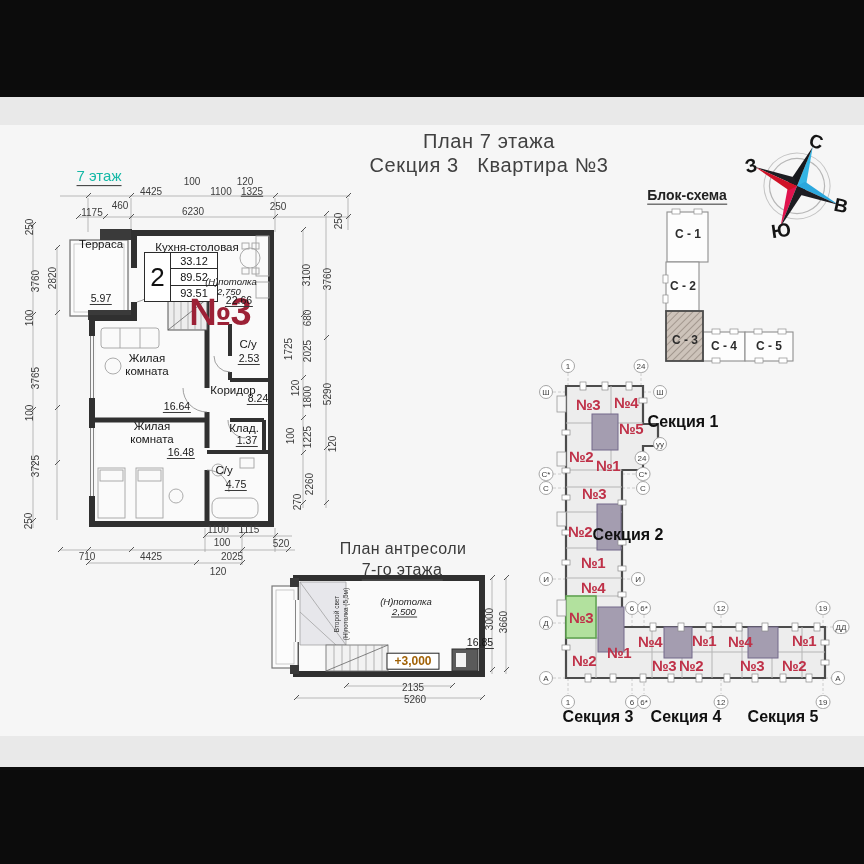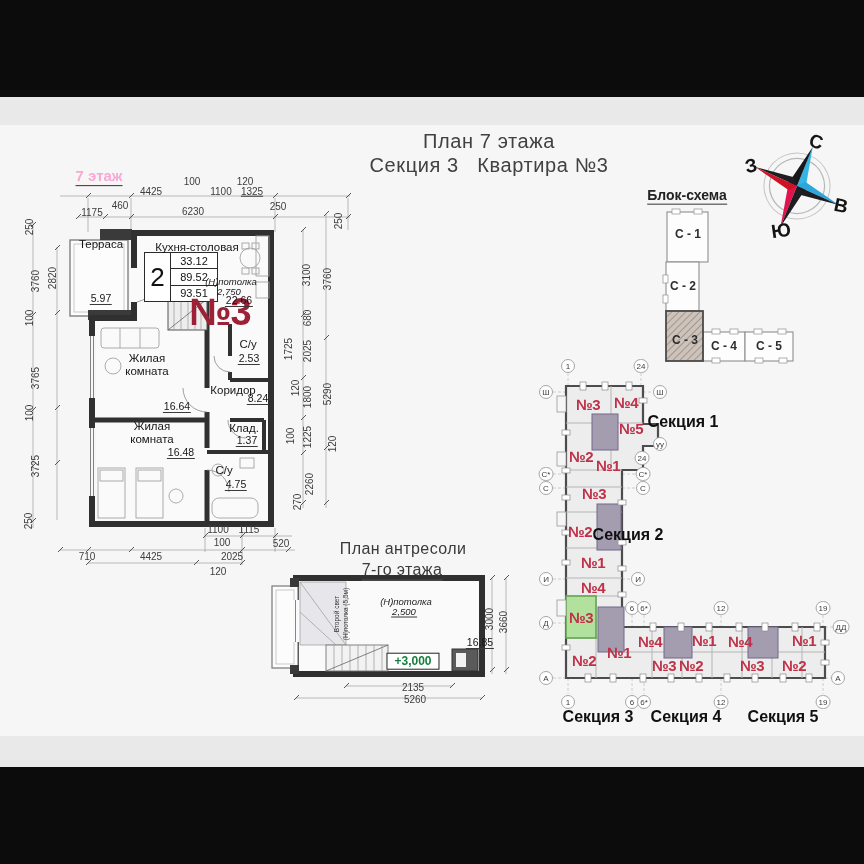--- a/index.html
+++ b/index.html
@@ -6,21 +6,21 @@
   .canvas{position:relative;width:864px;height:864px;background:#0c0c0c;overflow:hidden;
           font-family:"Liberation Sans",sans-serif;}
   .gray-zone{position:absolute;left:0;top:97px;width:864px;height:670px;background:#e9e9e9;}
   .sheet{position:absolute;left:0;top:125px;width:864px;height:611px;background:#f6f6f6;}
   svg.draw{position:absolute;left:0;top:0;}
   .layer{position:absolute;left:0;top:0;width:864px;height:864px;pointer-events:none;}
   .lbl{position:absolute;transform:translate(-50%,-50%);white-space:pre;color:#2b2b2b;line-height:1.05;}
   .title1{font-size:20px;color:#414141;letter-spacing:.6px;}
   .title2{font-size:16px;color:#3a3a3a;letter-spacing:.4px;}
   .u{border-bottom:1px solid #555;padding-bottom:1px;}
-  .floor-lbl{font-size:15px;color:#f9a8d4;border-bottom:1px solid #333;padding-bottom:1px;font-weight:bold;}
+  .floor-lbl{font-size:15px;color:#14b8a6;border-bottom:1px solid #333;padding-bottom:1px;}
   .bs-title{font-size:14px;font-weight:700;color:#222;border-bottom:1.2px solid #333;padding-bottom:1px;}
   .bs-lbl{font-size:12px;font-weight:700;color:#2d2d2d;}
   .dim{font-size:10px;color:#3d3d3d;}
   .room{font-size:11.5px;color:#161616;}
   .num{font-size:10.5px;color:#161616;}
   .area{border-bottom:1px solid #3a3a3a;padding:0 1px 0 1px;}
   .ital{font-style:italic;font-size:9.5px;color:#222;}
   .tiny{font-size:6.5px;color:#333;}
   .apt{font-size:15px;font-weight:700;color:#bf3148;letter-spacing:-.5px;}
   .sec{font-size:16px;font-weight:700;color:#101010;}
@@ -29,21 +29,21 @@
   .bigno{font-size:38px;font-weight:700;color:#9c2136;letter-spacing:-1px;}
   .cmp{font-size:19px;font-weight:900;color:#141414;}
   .stamp{position:absolute;left:144px;top:252px;width:74px;height:50px;border:1.5px solid #2b2b2b;
          background:#fff;display:flex;box-sizing:border-box;}
   .stamp-rooms{width:25px;border-right:1.5px solid #2b2b2b;font-size:26px;display:flex;
          align-items:center;justify-content:center;color:#111;}
   .stamp-areas{flex:1;display:flex;flex-direction:column;}
   .stamp-areas div{flex:1;border-bottom:1.5px solid #2b2b2b;font-size:11px;display:flex;
          align-items:center;justify-content:center;color:#111;}
   .stamp-areas div:last-child{border-bottom:none;}
-  .level-box{border:1.5px solid #222;background:#fff;font-size:12px;font-weight:700;color:#15803d;
+  .level-box{border:1.5px solid #222;background:#fff;font-size:12px;font-weight:700;color:#a16207;
          padding:1px 7px;}
 </style>
 </head>
 <body>
 
 <div class="canvas">
   <div class="gray-zone"></div>
   <div class="sheet"></div>
 
   <svg class="draw" width="864" height="864" viewBox="0 0 864 864">

